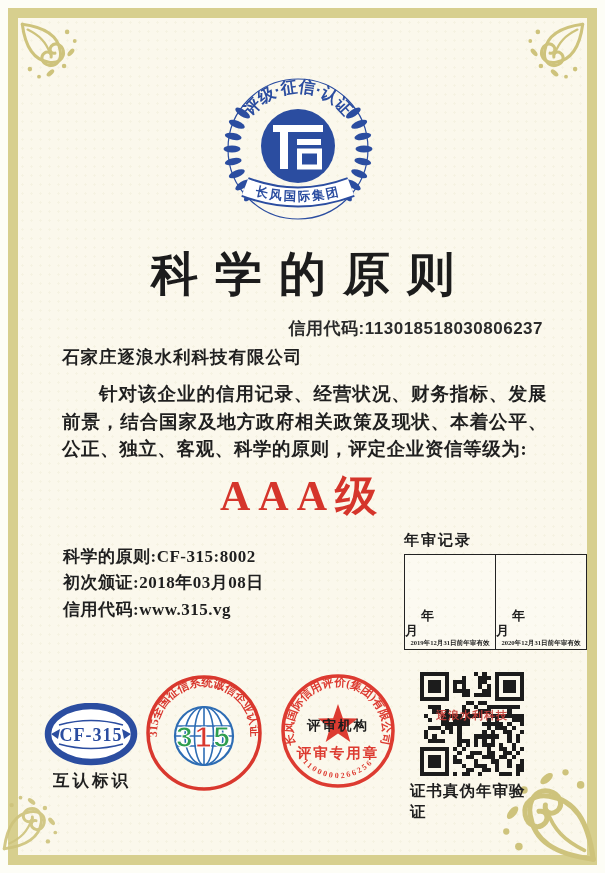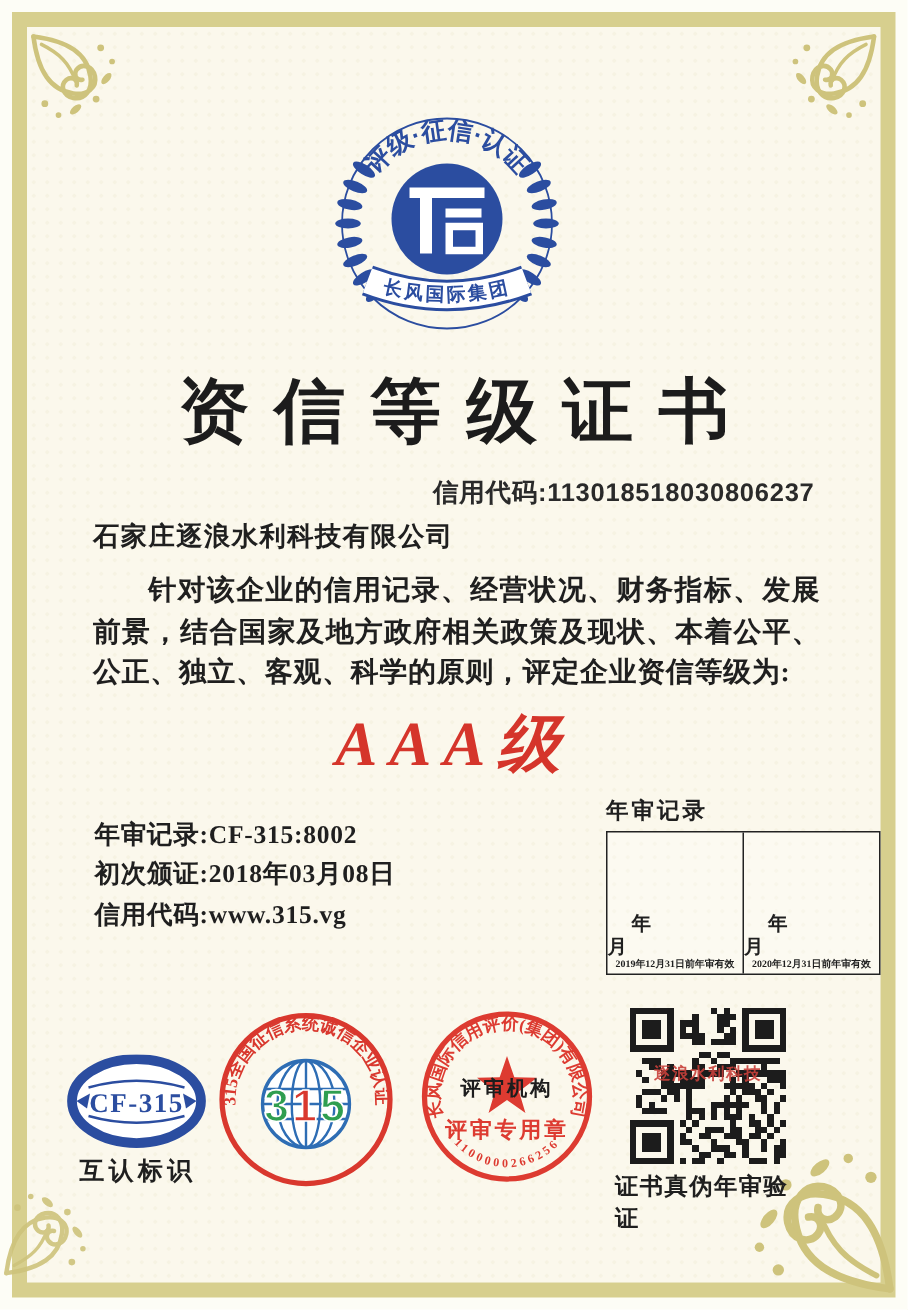--- a/index.html
+++ b/index.html
@@ -25,21 +25,21 @@
   .credit-code{position:absolute;right:62px;top:317px;
          font-family:"Liberation Sans",sans-serif;font-weight:bold;font-size:17px;
          letter-spacing:.5px;color:#2a2a2a;}
   .company{position:absolute;left:62px;top:345px;
          font-family:"Liberation Sans",sans-serif;font-weight:bold;font-size:17.5px;
          letter-spacing:1px;}
   .paragraph{position:absolute;left:62px;right:58px;top:381px;
          font-size:18.5px;font-weight:bold;line-height:27.5px;letter-spacing:.6px;
          text-align:justify;text-indent:2em;}
   .rating{position:absolute;left:0;right:0;top:468px;text-align:center;
-         font-weight:bold;font-size:42px;letter-spacing:8px;color:#d5352b;font-style:italic;}
+         font-weight:bold;font-size:42px;letter-spacing:8px;color:#d5352b;}
   .fields{position:absolute;left:63px;top:544px;font-weight:bold;font-size:17px;
          line-height:26.4px;letter-spacing:.5px;}
   
   .review{position:absolute;left:376px;top:531px;width:183px;margin-left:28px;}
   .review-title{font-weight:bold;font-size:15px;letter-spacing:2px;margin-bottom:4px;}
   .review-table{height:94px;border:1.5px solid #222;display:flex;background:rgba(255,255,255,.25);}
   .review-cell{flex:1;display:flex;flex-direction:column;justify-content:flex-end;
          align-items:center;padding-bottom:1px;}
   .review-cell + .review-cell{border-left:1.5px solid #222;}
   .ym{font-weight:bold;font-size:13px;letter-spacing:16px;text-indent:16px;line-height:15px;}
@@ -131,28 +131,28 @@
       <rect x="76.5" y="78" width="20" height="16" fill="none" stroke="#fff" stroke-width="5"></rect>
     </g>
     <path d="M22,114 Q75,134 128,114" fill="none" stroke="#2b4da0" stroke-width="21"></path>
     <path d="M22,114 Q75,134 128,114" fill="none" stroke="#ffffff" stroke-width="17"></path>
     <path id="bannerPath" d="M16,117 Q75,138 134,117" fill="none"></path>
     <text font-family="Liberation Sans, sans-serif" font-weight="bold" font-size="12.5" fill="#2b4da0" letter-spacing="2">
       <textPath href="#bannerPath" startOffset="50%" text-anchor="middle">长风国际集团</textPath>
     </text>
   </svg>
 
-  <div class="title">资信等级证书</div>
+  <div class="title">科学的原则</div>
   <div class="credit-code">信用代码:113018518030806237</div>
   <div class="company">石家庄逐浪水利科技有限公司</div>
   <div class="paragraph">针对该企业的信用记录、经营状况、财务指标、发展前景，结合国家及地方政府相关政策及现状、本着公平、公正、独立、客观、科学的原则，评定企业资信等级为:</div>
   <div class="rating">AAA级</div>
 
   <div class="fields">
-    <div>年审记录:CF-315:8002</div>
+    <div>科学的原则:CF-315:8002</div>
     <div>初次颁证:2018年03月08日</div>
     <div>信用代码:www.315.vg</div>
   </div>
 
   <div class="review">
     <div class="review-title">年审记录</div>
     <div class="review-table">
       <div class="review-cell">
         <div class="ym">年　月</div>
         <div class="note">2019年12月31日前年审有效</div>

